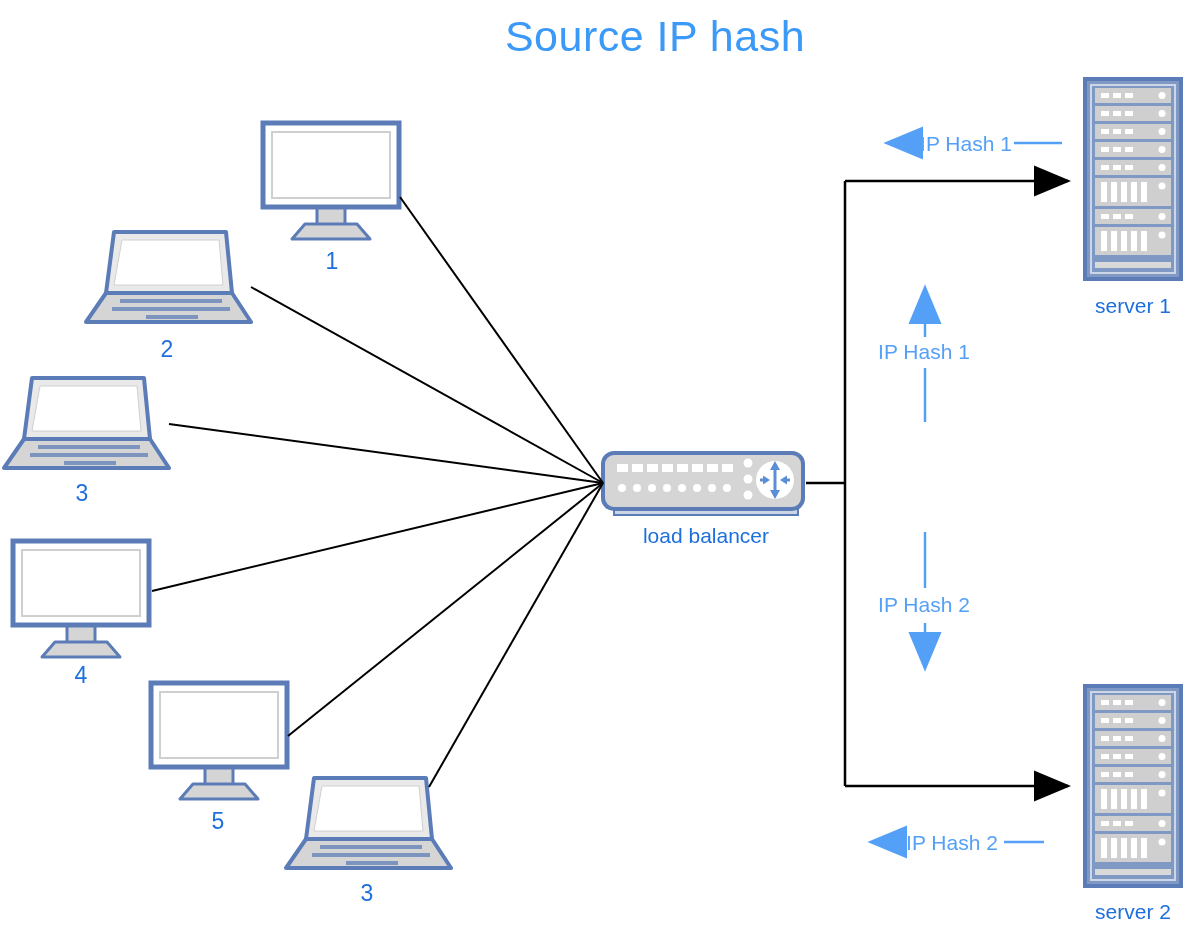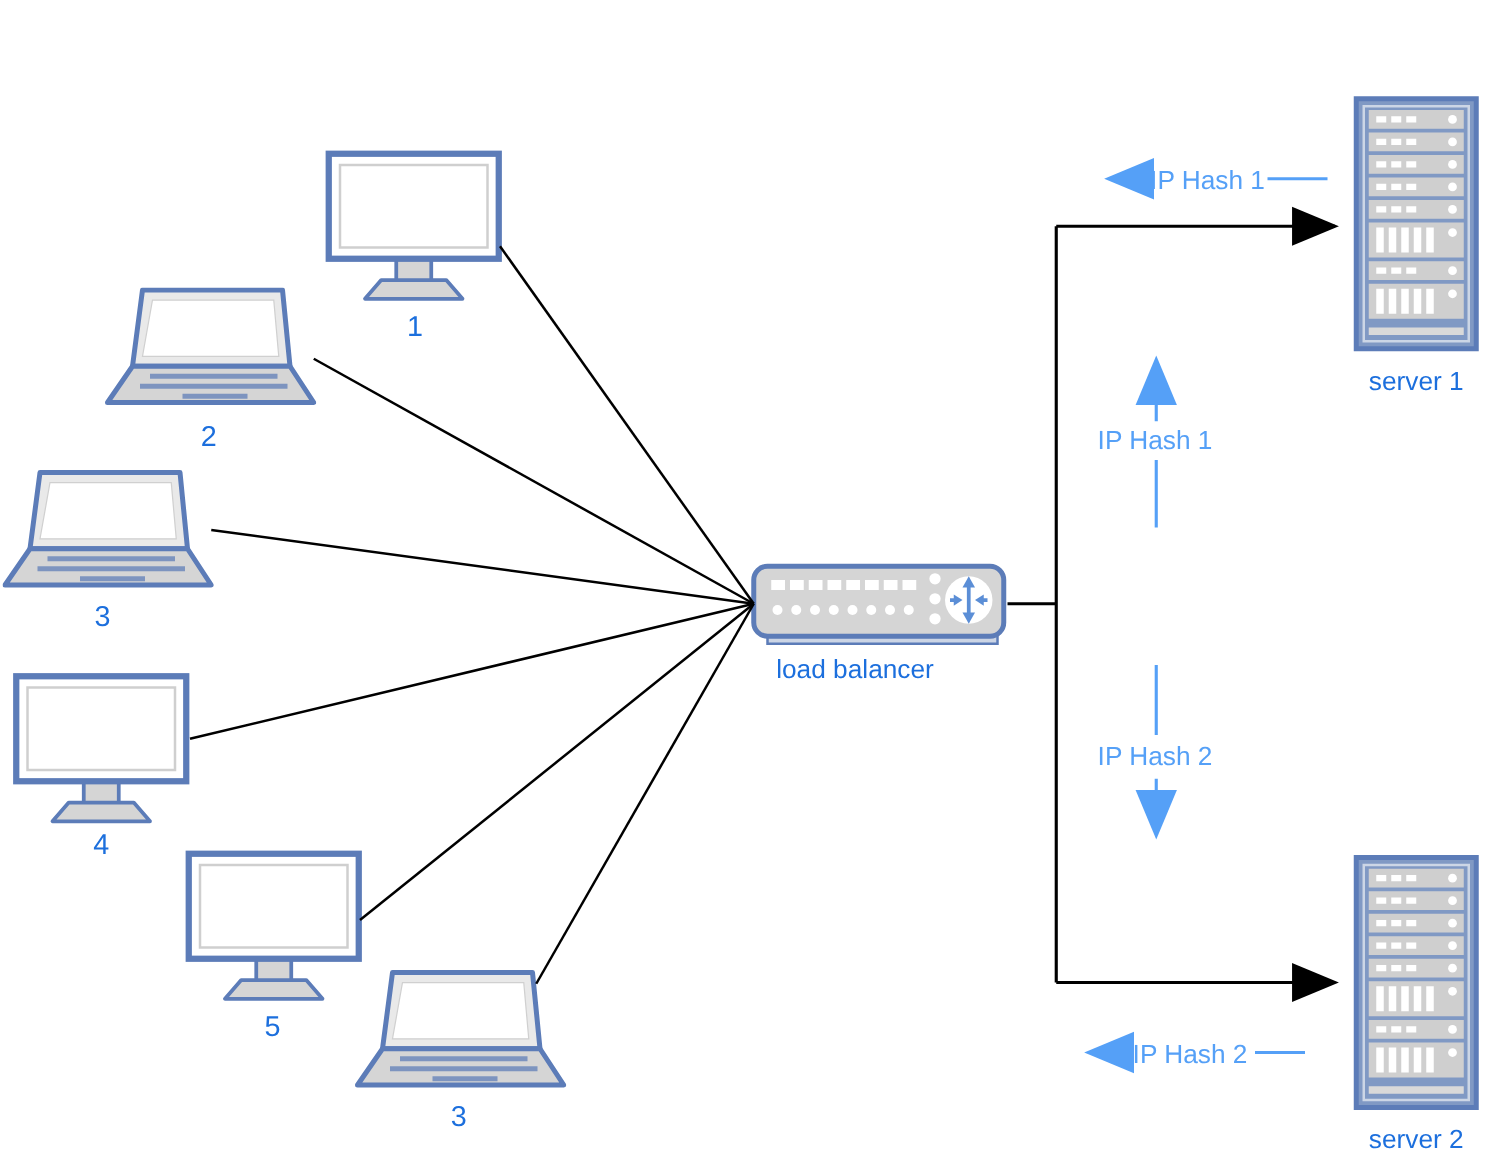--- a/index.html
+++ b/index.html
@@ -115,20 +115,21 @@
       <line x1="903" y1="842" x2="874" y2="842" marker-end="url(#arrBlue)"></line>
       <line x1="1004" y1="842" x2="1044" y2="842"></line>
     </g>
 
     <text class="annot" x="966" y="151" text-anchor="middle">IP Hash 1</text>
     <text class="annot" x="924" y="359" text-anchor="middle">IP Hash 1</text>
     <text class="annot" x="924" y="612" text-anchor="middle">IP Hash 2</text>
     <text class="annot" x="952" y="850" text-anchor="middle">IP Hash 2</text>
   </svg>
 
+  <div class="page-title">Source IP hash</div>
 
   <div class="device" style="left:260px;top:120px;">
     <svg width="142" height="122">
         <use href="#monitor-shape"></use>
       </svg>
   </div>
   <div class="device-label" style="left:272px;top:248px;">1</div>
 
   <div class="device" style="left:84px;top:230px;">
     <svg width="169" height="96">
@@ -195,21 +196,21 @@
         <line x1="175" y1="19" x2="175" y2="41" stroke="#5b8ed6" stroke-width="3"></line>
         <path d="M175 11 L180 20 L170 20 Z" fill="#5b8ed6"></path>
         <path d="M175 49 L180 40 L170 40 Z" fill="#5b8ed6"></path>
         <line x1="160" y1="30" x2="164" y2="30" stroke="#5b8ed6" stroke-width="3"></line>
         <path d="M170 30 L163 34.5 L163 25.5 Z" fill="#5b8ed6"></path>
         <line x1="190" y1="30" x2="186" y2="30" stroke="#5b8ed6" stroke-width="3"></line>
         <path d="M180 30 L187 34.5 L187 25.5 Z" fill="#5b8ed6"></path>
       </g>
     </svg>
   </div>
-  <div class="node-label" style="left:581px;top:524px;width:206px;">load balancer</div>
+  <div class="node-label" style="left:603px;top:524px;width:206px;">load balancer</div>
 
   <div class="device" style="left:1082px;top:76px;">
     <svg width="102" height="206">
         <use href="#server-shape"></use>
       </svg>
   </div>
   <div class="node-label" style="left:1063px;top:294px;width:140px;">server 1</div>
 
   <div class="device" style="left:1082px;top:683px;">
     <svg width="102" height="206">

